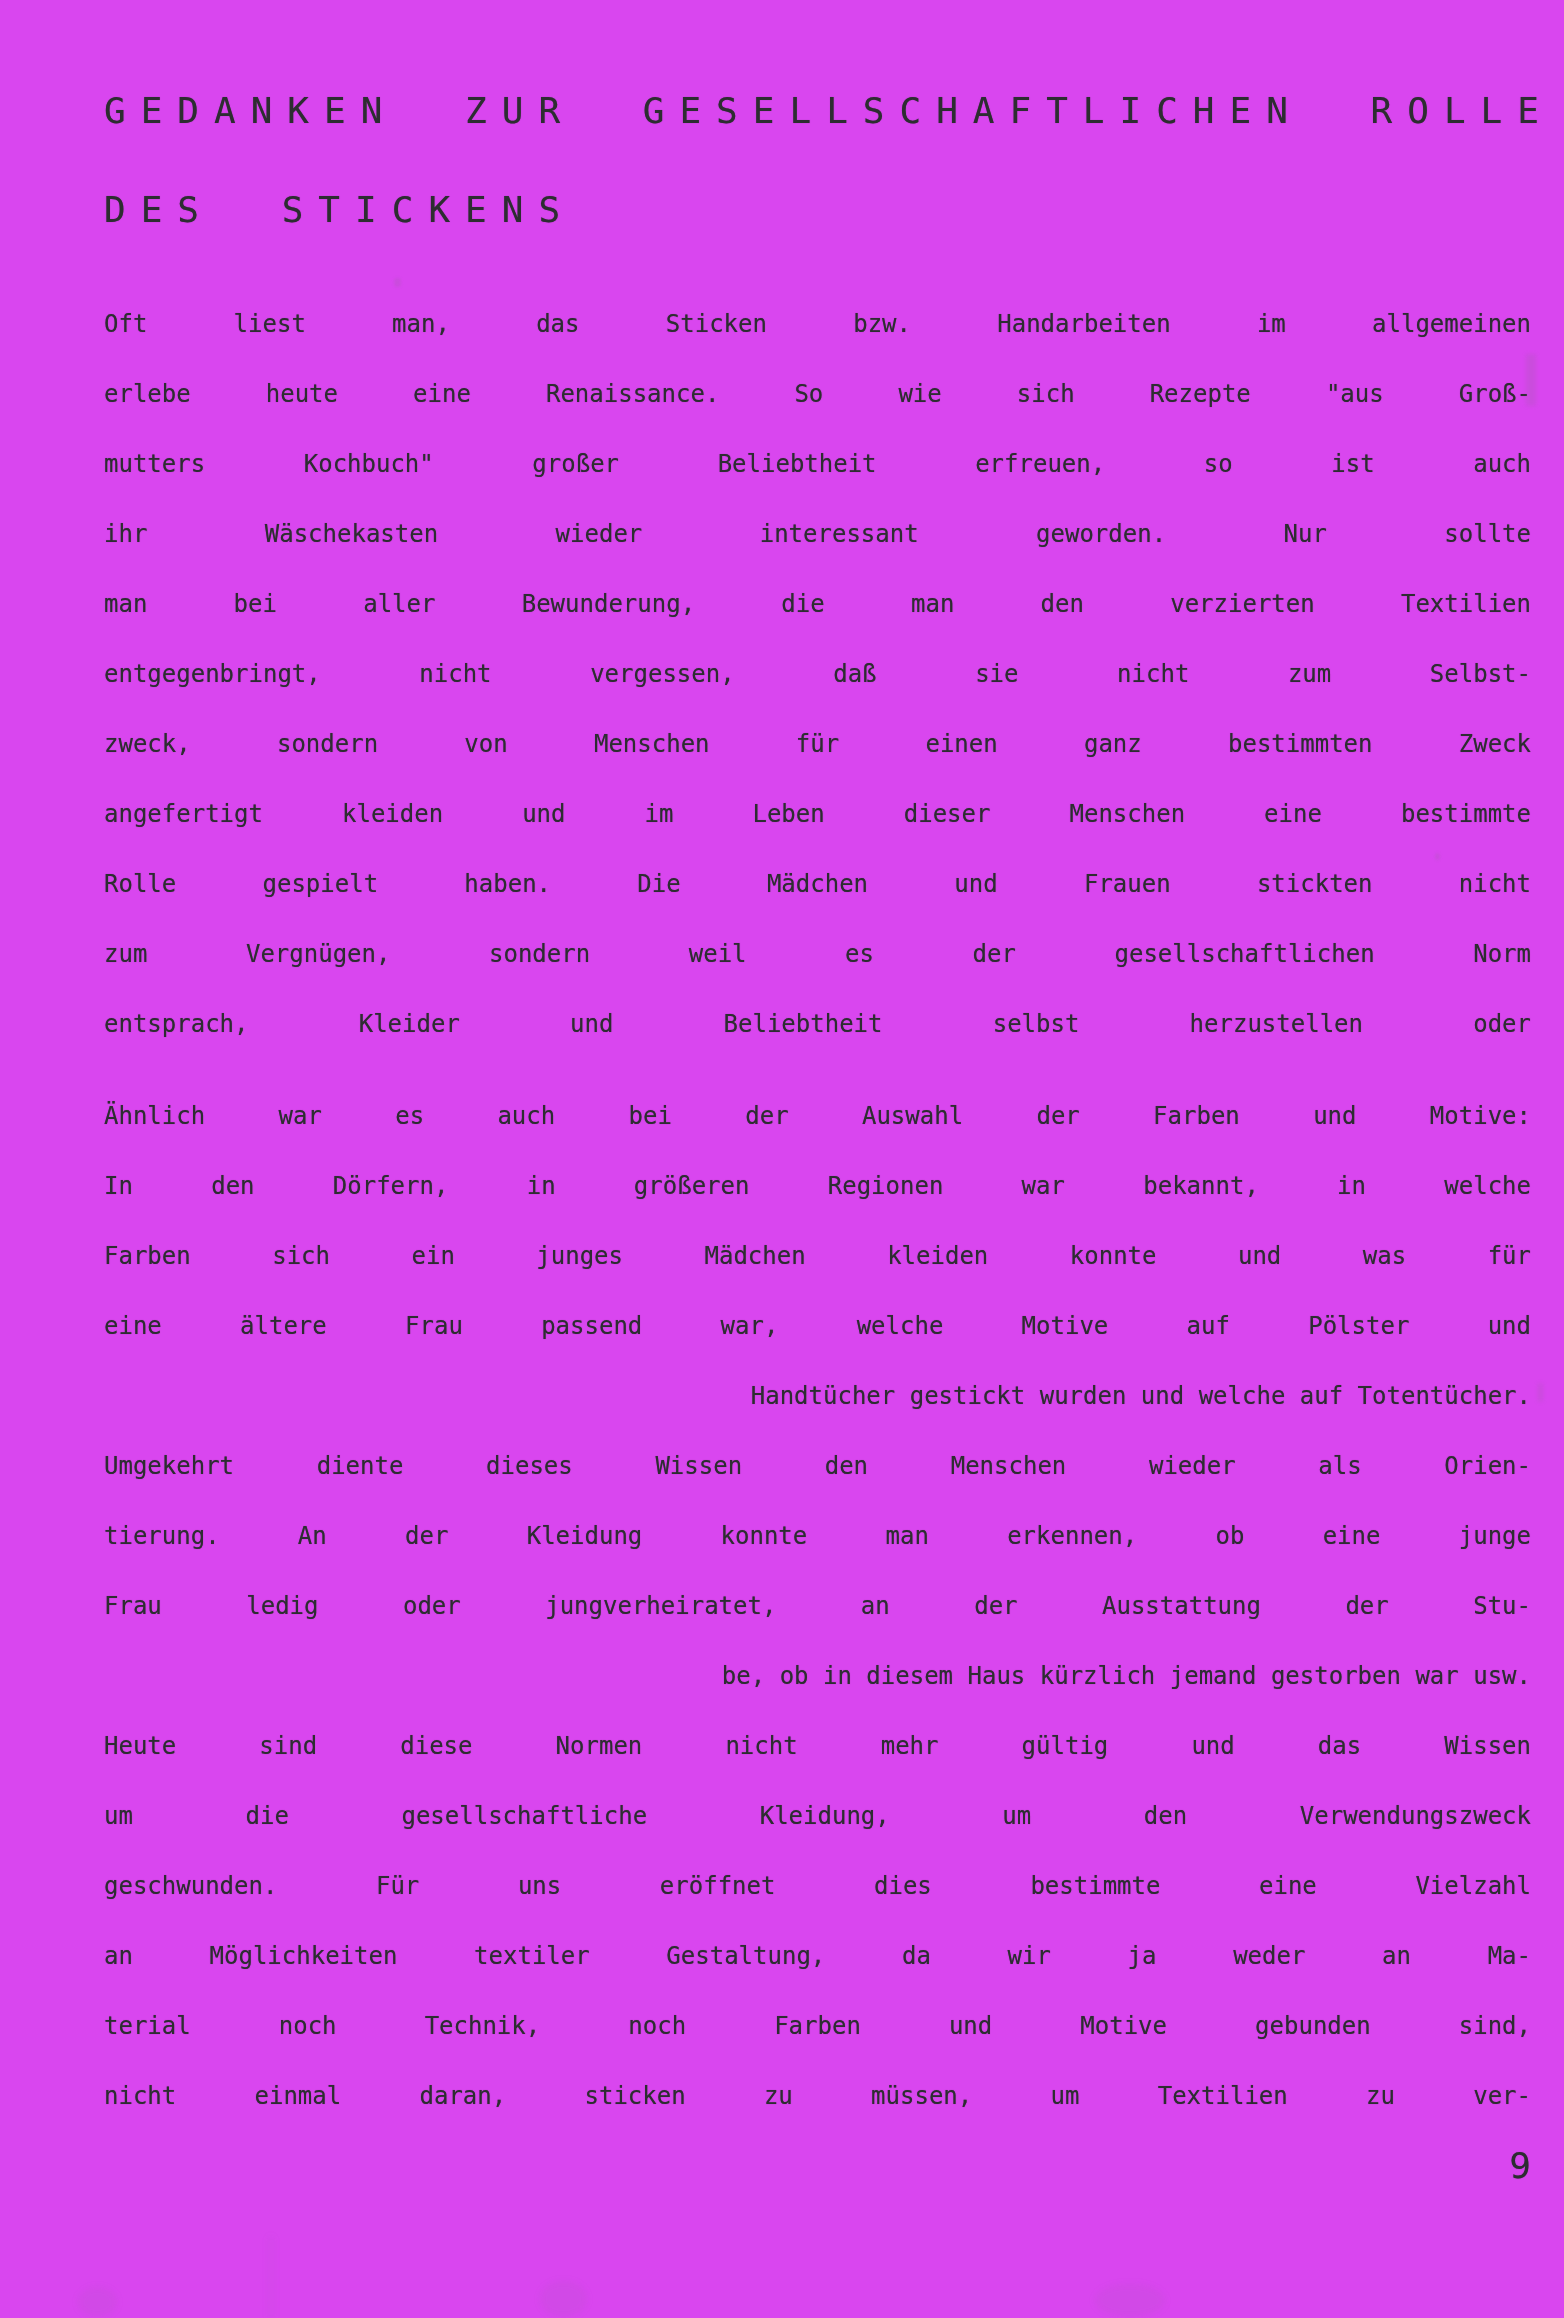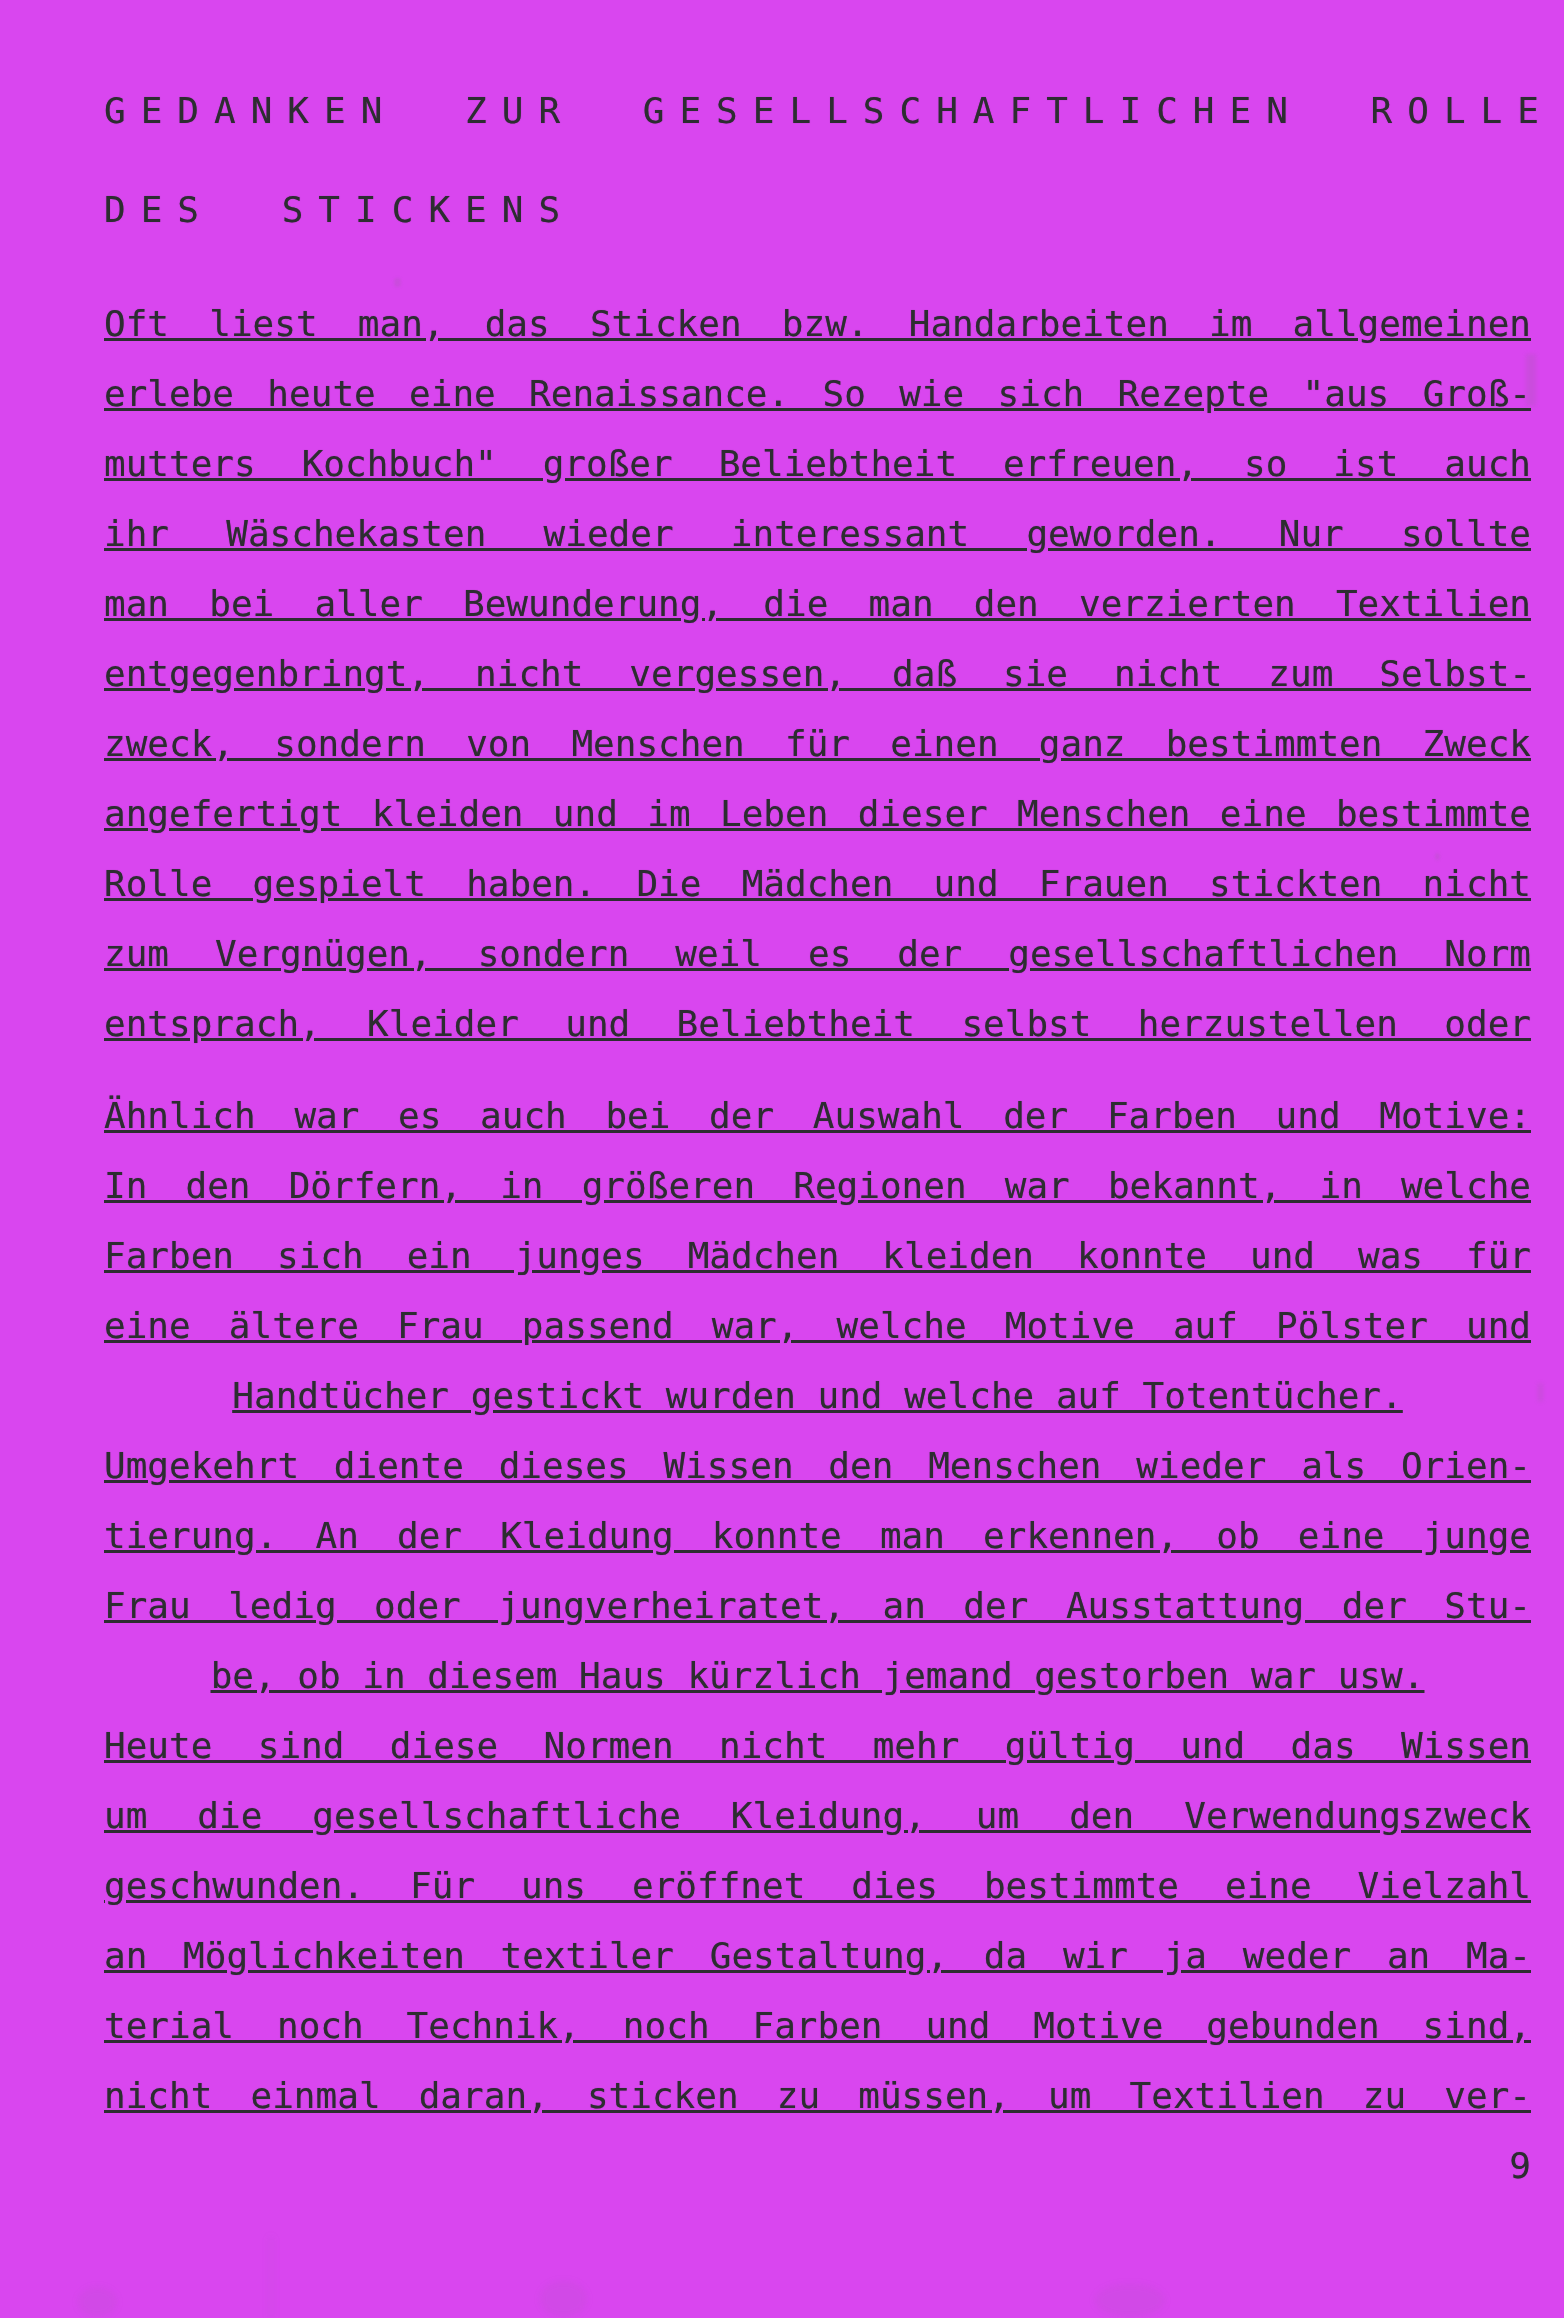--- a/index.html
+++ b/index.html
@@ -24,31 +24,30 @@
     letter-spacing: 15px;
     word-spacing: 31px;
     white-space: nowrap;
   }
   .h-line {
     height: 99px;
     line-height: 99px;
   }
   .body-text {
     margin: 30px 34px 0 104px;
-    font-size: 36px;
-    text-decoration: underline;
+    font-size: 24px;
   }
   .para { margin: 0; }
   .para + .para { margin-top: 22px; }
   .line {
     height: 70px;
     line-height: 70px;
     overflow: hidden;
     white-space: normal;
-    text-align: center;
+    text-align: right;
   }
   .line.just {
     text-align: justify;
     text-align-last: justify;
   }
   .line.just::after {
     content: "";
     display: inline-block;
     width: 100%;
   }

